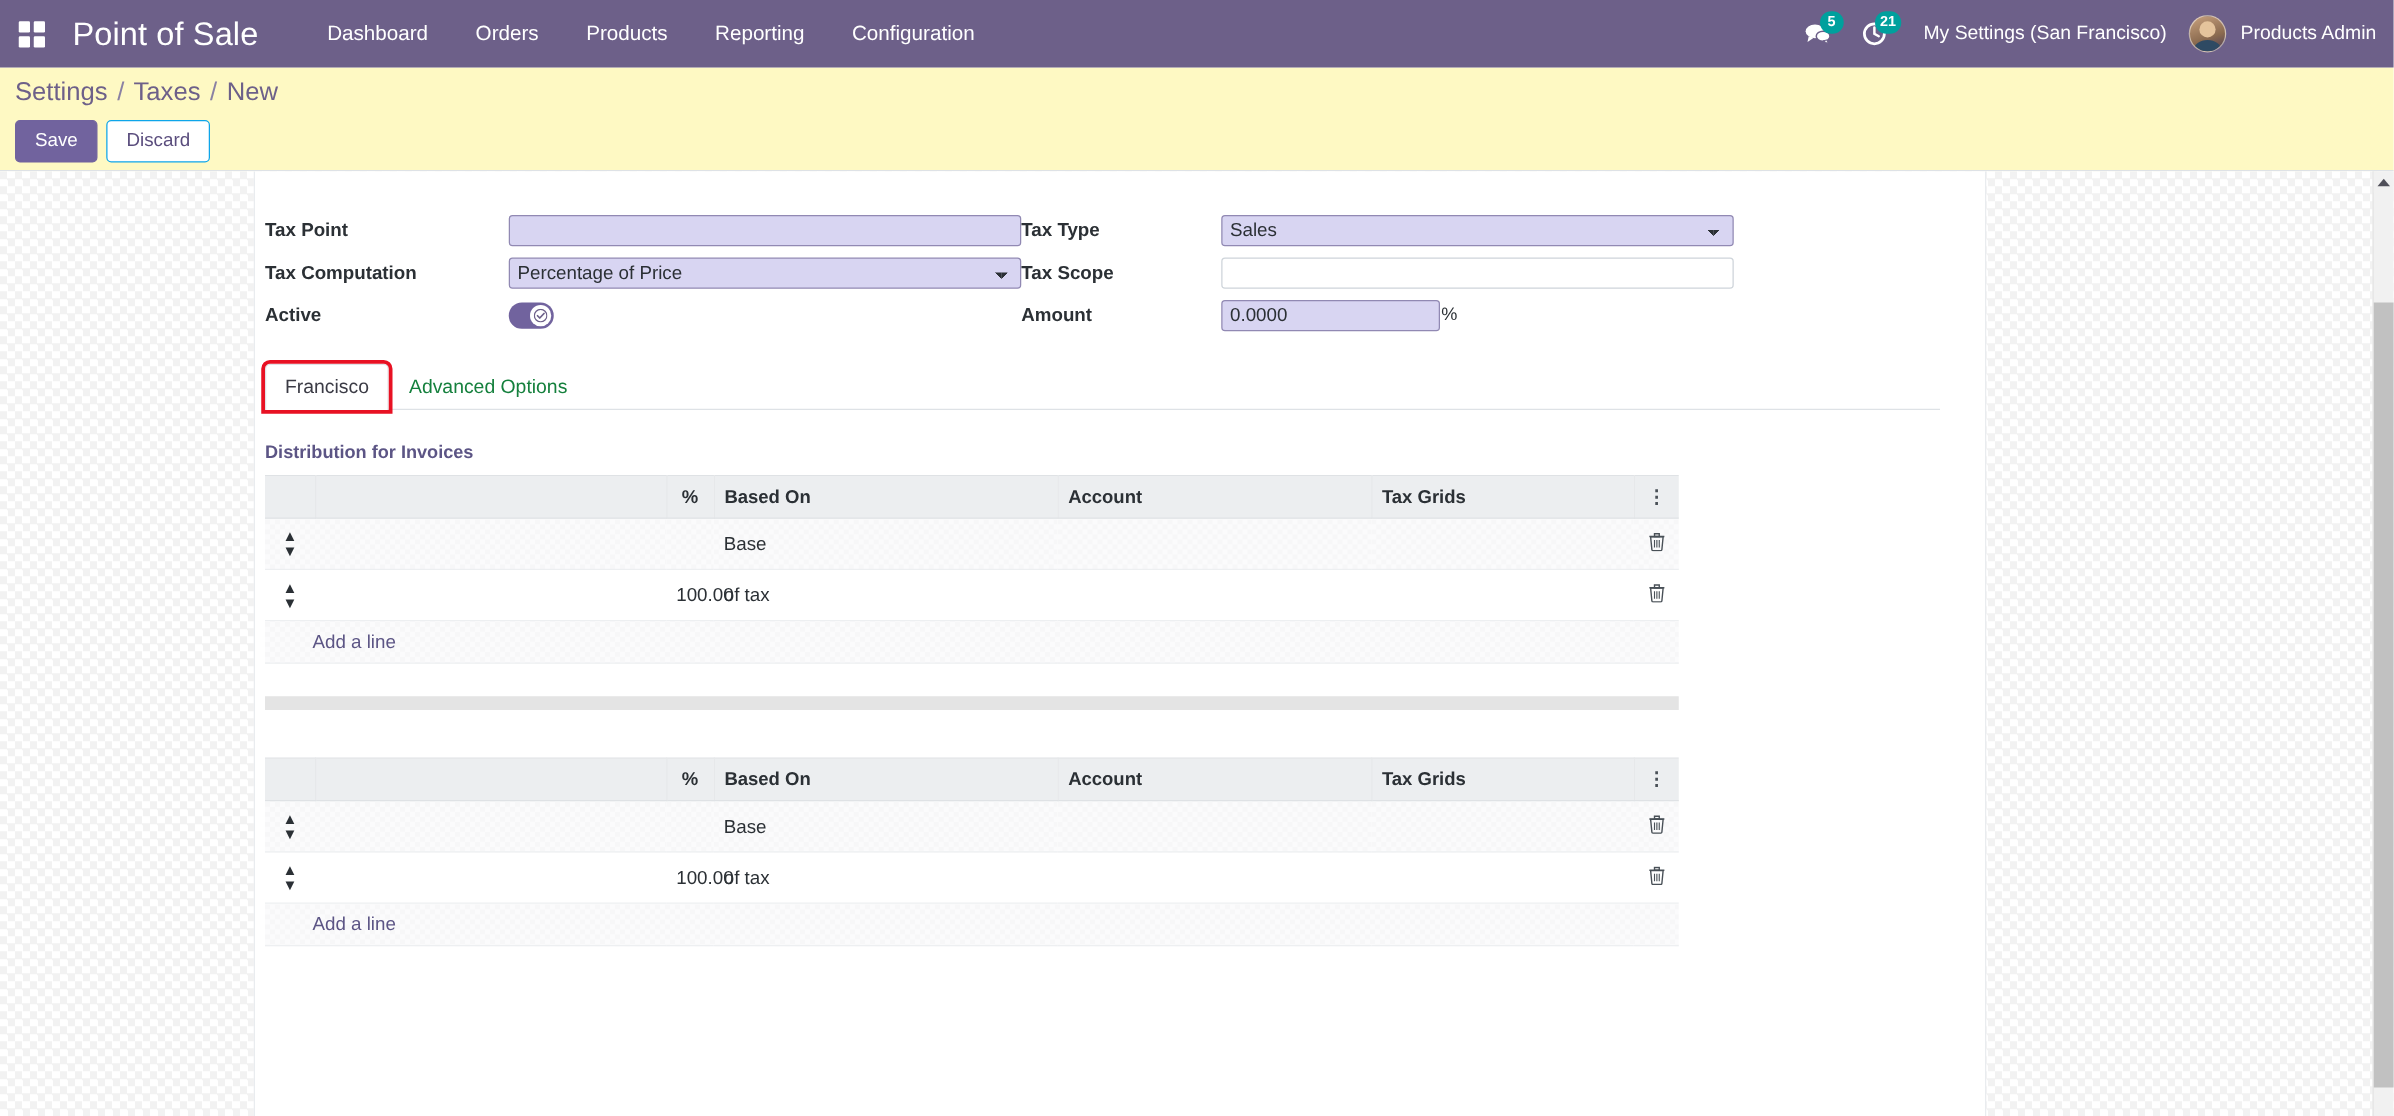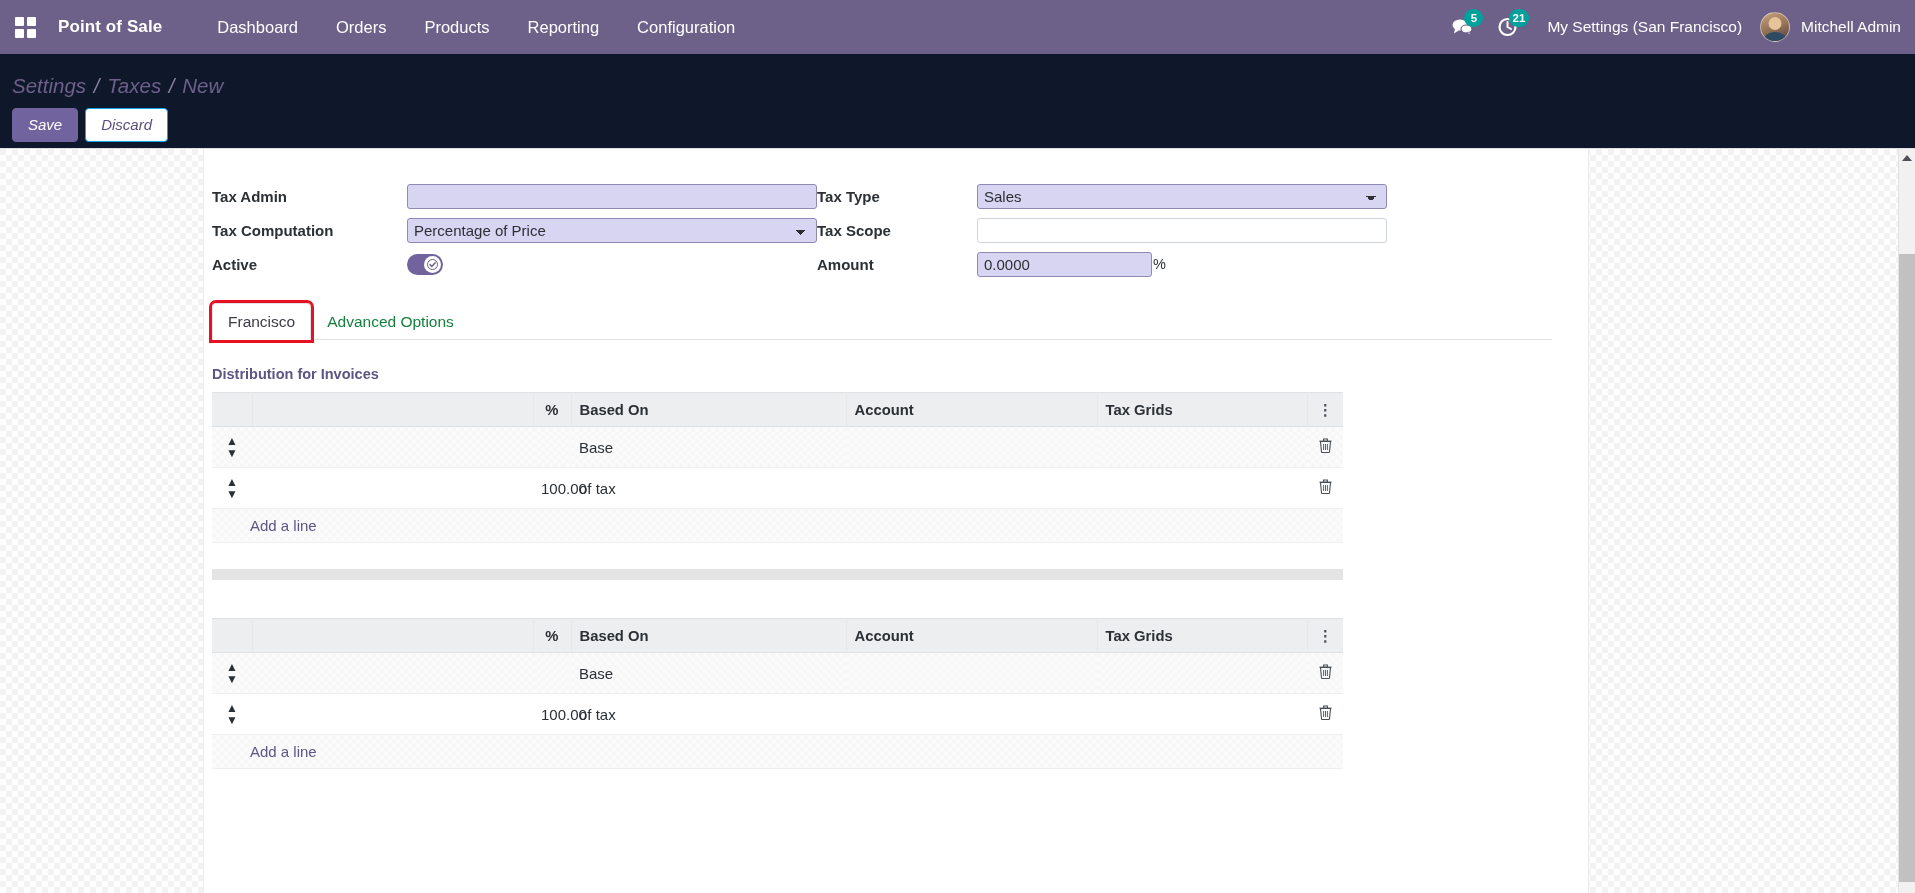--- a/index.html
+++ b/index.html
@@ -29,22 +29,22 @@
     cursor: pointer;
   }
   .apps-grid .g {
     display: grid;
     grid-template-columns: 9px 9px;
     grid-template-rows: 9px 9px;
     gap: 3px;
   }
   .apps-grid .g i { background: #ffffff; display: block; border-radius: 1px; }
   .brand {
-    font-size: 17px;
-    font-weight: 700;
+    font-size: 26px;
+    font-weight: 400;
     margin-left: 16px;
     margin-right: 36px;
     letter-spacing: .1px;
     white-space: nowrap;
     cursor: pointer;
   }
   .menu-item {
     font-size: 16.5px;
     padding: 8px 19px;
     white-space: nowrap;
@@ -114,24 +114,23 @@
   }
   .user-name {
     font-size: 15.5px;
     margin-left: 11px;
     white-space: nowrap;
     cursor: pointer;
   }
 
   
   .control-panel {
-    background: #0f172a;
-    padding: 20px 0 6px 12px;
+    background: #fef9c3;
+    padding: 8px 0 6px 12px;
     border-bottom: 1px solid #dee2e6;
-    font-style: italic;
   }
   .breadcrumb {
     font-size: 20.5px;
     color: #6d6089;
     margin-bottom: 10px;
     white-space: nowrap;
   }
   .breadcrumb .crumb { cursor: pointer; }
   .breadcrumb .sep { color: #8a81a3; margin: 0 2px; }
   .breadcrumb .active { color: #6d6089; }
@@ -439,21 +438,21 @@
     </div>
     <div class="nav-icon-wrap">
       <svg width="22" height="22" viewBox="0 0 22 22">
         <circle cx="10.5" cy="11" r="8" fill="none" stroke="#ffffff" stroke-width="2.2"></circle>
         <path d="M10.5 6 L10.5 11 L14 13" fill="none" stroke="#ffffff" stroke-width="2" stroke-linecap="round"></path>
       </svg>
       <span class="badge">21</span>
     </div>
     <div class="company-name">My Settings (San Francisco)</div>
     <div class="avatar"></div>
-    <div class="user-name">Mitchell Admin</div>
+    <div class="user-name">Products Admin</div>
   </div>
 </div>
 
 <div class="control-panel">
   <div class="breadcrumb">
     <span class="crumb">Settings</span>
     <span class="sep">/</span>
     <span class="crumb">Taxes</span>
     <span class="sep">/</span>
     <span class="active">New</span>
@@ -464,21 +463,21 @@
   </div>
 </div>
 
 <div class="o-content">
 
   <div class="sheet-wrap">
     <div class="sheet-inner">
 
       <div class="form-grid">
 
-        <div class="f-label">Tax Admin</div>
+        <div class="f-label">Tax Point</div>
         <div class="f-field">
           <input class="inp" type="text" value="" style="">
         </div>
         <div class="f-label col3">Tax Type</div>
         <div class="f-field">
           <select class="inp">
             <option>Sales</option>
           </select>
         </div>
 

